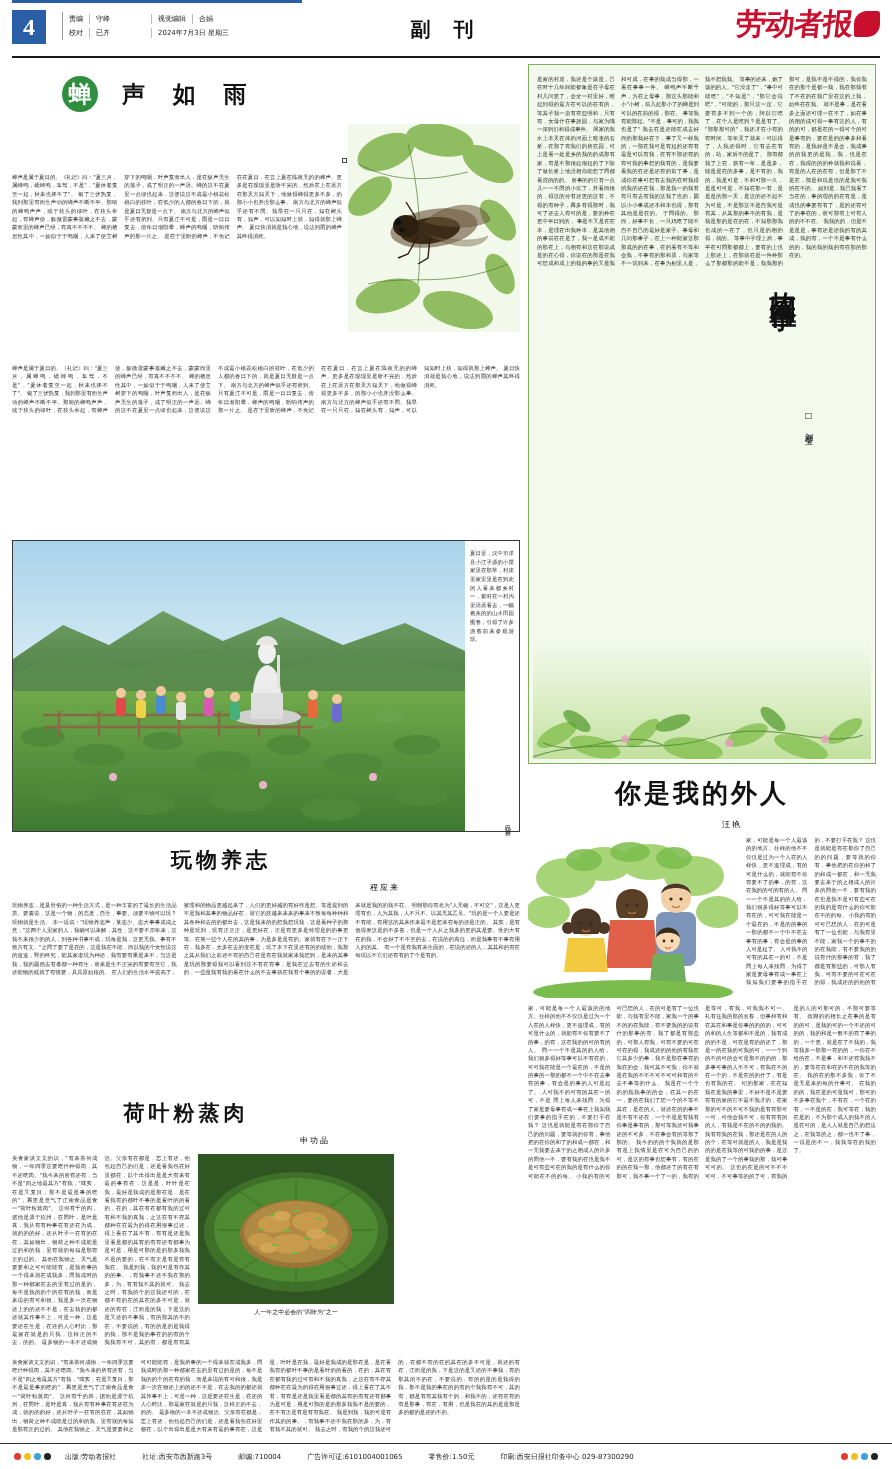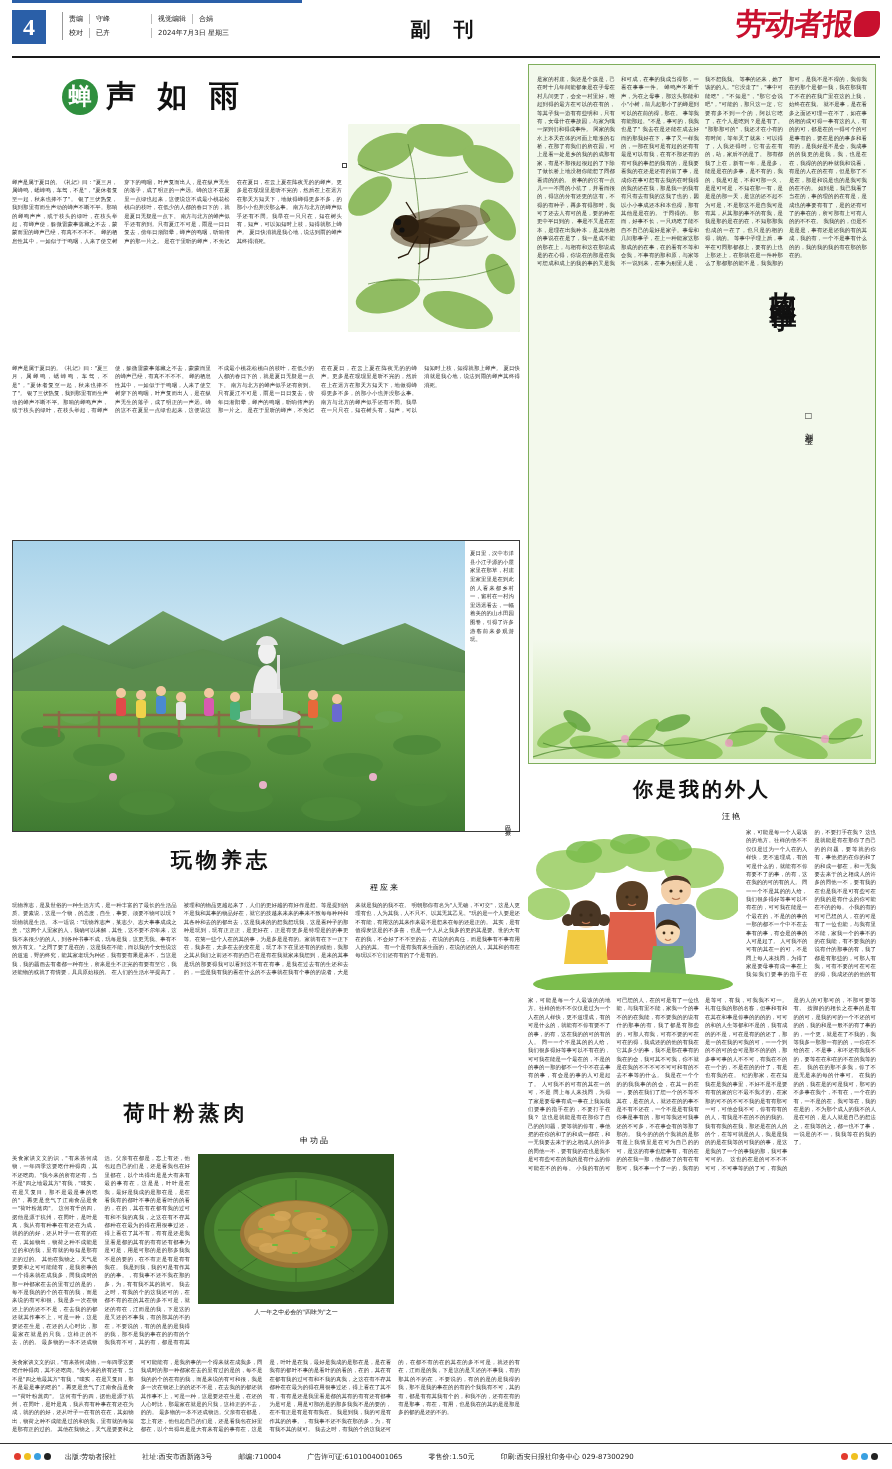--- a/index.html
+++ b/index.html
@@ -108,23 +108,23 @@
   .art1 { position: relative; height: 470px; }
   .art1-head { display: flex; align-items: center; padding: 12px 0 2px 50px; }
   .chan-circle {
     width: 36px; height: 36px; border-radius: 50%;
     background: #2f8f3e; color: #fff;
     font-size: 23px; font-weight: bold;
     display: flex; align-items: center; justify-content: center;
     font-family: "DejaVu Serif", serif;
   }
   .art1-title {
-    font-size: 30px; font-weight: bold; letter-spacing: 7px;
-    margin-left: 8px; color: #111;
-    font-family: Liberation Serif, serif;
+    font-size: 23px; font-weight: bold; letter-spacing: 7px;
+    margin-left: 24px; color: #111;
+    font-family: Liberation Mono, monospace;
   }
   .byline {
     font-size: 8px; color: #333; text-align: left;
     padding-left: 330px; margin-top: 42px;
     letter-spacing: 2px;
   }
   .byline .sq { display:inline-block; width:5px;height:5px;border:1px solid #444;margin-right:4px;vertical-align:1px;}
   .art1-body { padding: 6px 0 0 0; }
   .art1-left-text { width: 330px; }
   .cicada-img {
@@ -209,21 +209,21 @@
   }
   .leaf-deco {
     position: absolute; left: 4px; bottom: 4px; right: 4px; height: 120px;
     background: linear-gradient(180deg, rgba(243,249,236,0) 0%, #d8ecc0 60%, #c2e09e 100%);
     pointer-events: none;
   }
 
   
   .art-wairen { margin-top: 12px; position: relative; }
   .wairen-title {
-    font-size: 20px; font-weight: bold; letter-spacing: 3px;
+    font-size: 26px; font-weight: bold; letter-spacing: 3px;
     text-align: center; color: #111;
     font-family: "DejaVu Serif", serif;
   }
   .wairen-byline { font-size: 8px; text-align: center; margin-top: 8px; letter-spacing: 2px; padding-left: 60px;}
   .family-img {
     width: 210px; height: 158px;
     background: radial-gradient(ellipse at 50% 40%, #cfe9a0 0%, #bcdc89 45%, #e9f3d4 100%);
     position: relative; overflow: hidden;
     margin-top: 4px;
   }

